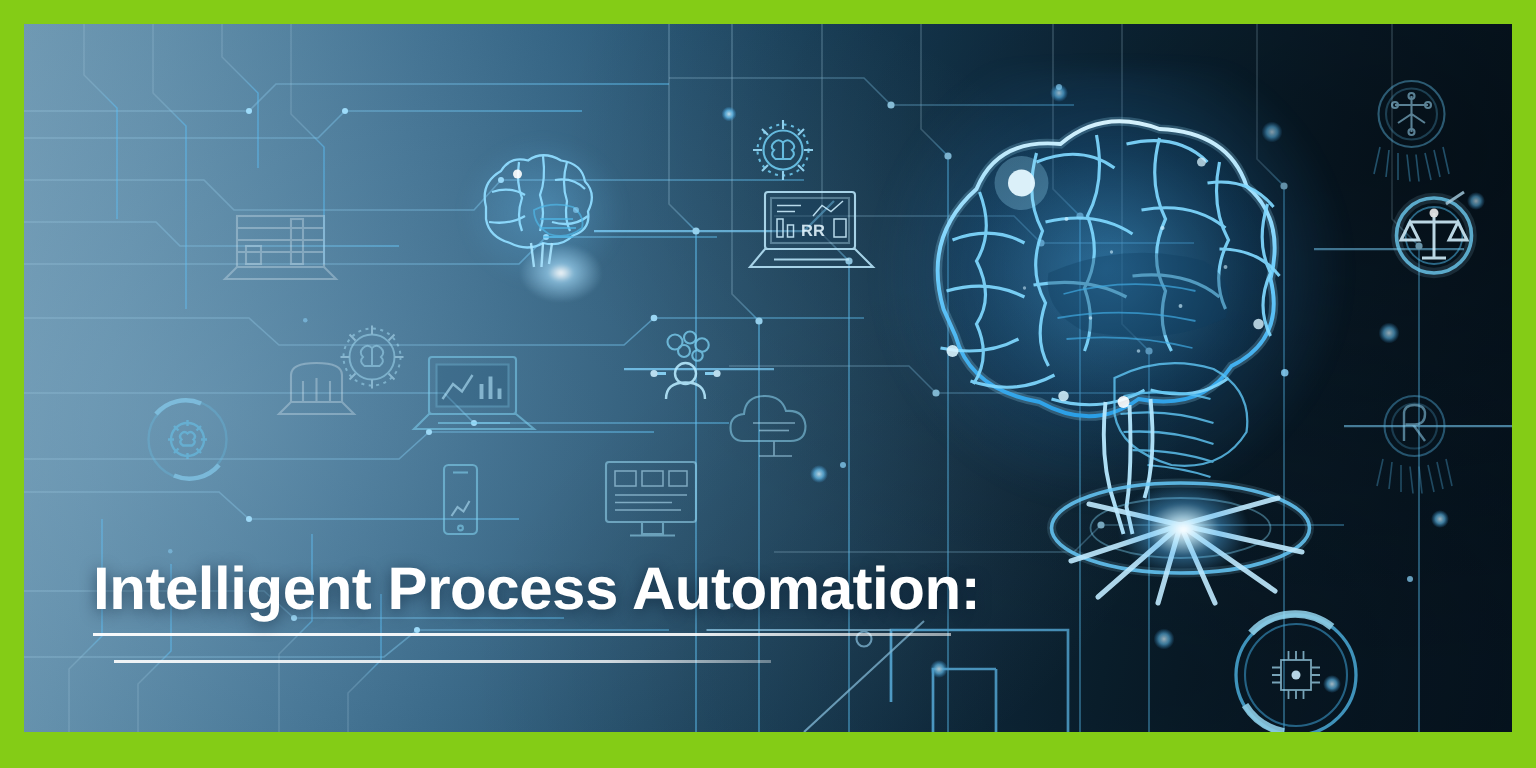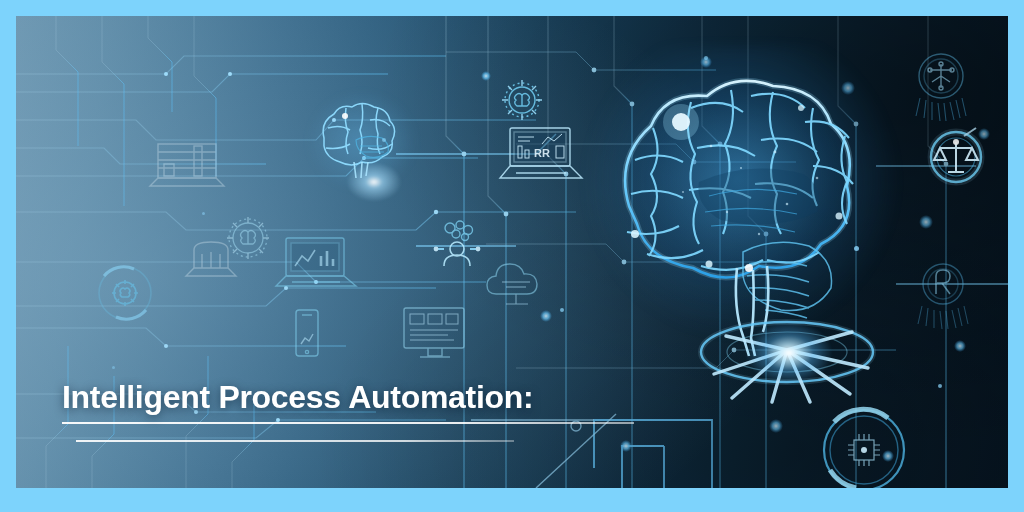--- a/index.html
+++ b/index.html
@@ -1,20 +1,20 @@
 <!DOCTYPE html>
 <html><head>
 <meta charset="utf-8">
 <style>
   html,body{margin:0;padding:0;background:#eceff1;}
   body{width:1024px;height:512px;overflow:hidden;font-family:"Liberation Sans",sans-serif;}
 
   #banner-frame{
     position:relative;width:1024px;height:512px;
-    background:#7dd3fc;
+    background:#84cc16;
     box-sizing:border-box;
     padding:16px 16px 24px 16px;
   }
 
   #banner{
     position:relative;width:992px;height:472px;overflow:hidden;
     background:#0b2030;
   }
 
   
@@ -86,21 +86,21 @@
   .icon svg{width:100%;height:100%;overflow:visible;}
 
   
   .icon.faint{opacity:.34;}
   .icon.soft{opacity:.55;}
   .icon.bright{opacity:.88;}
 
   
   #title-block{position:absolute;left:46px;bottom:46px;z-index:20;}
   #title-main{
-    font-size:32px;font-weight:bold;color:#ffffff;letter-spacing:-.3px;
+    font-size:40px;font-weight:bold;color:#ffffff;letter-spacing:-.3px;
     line-height:1;white-space:nowrap;
     text-shadow:0 2px 10px rgba(0,20,40,.55);
   }
   #title-rule{
     margin-top:9px;width:572px;height:2px;
     background:linear-gradient(90deg, rgba(255,255,255,.95) 0%, rgba(255,255,255,.9) 70%, rgba(255,255,255,.55) 100%);
   }
   #title-sub{
     margin-top:13px;margin-left:20px;
     font-size:28px;font-weight:normal;color:#f2f6f9;letter-spacing:.1px;

